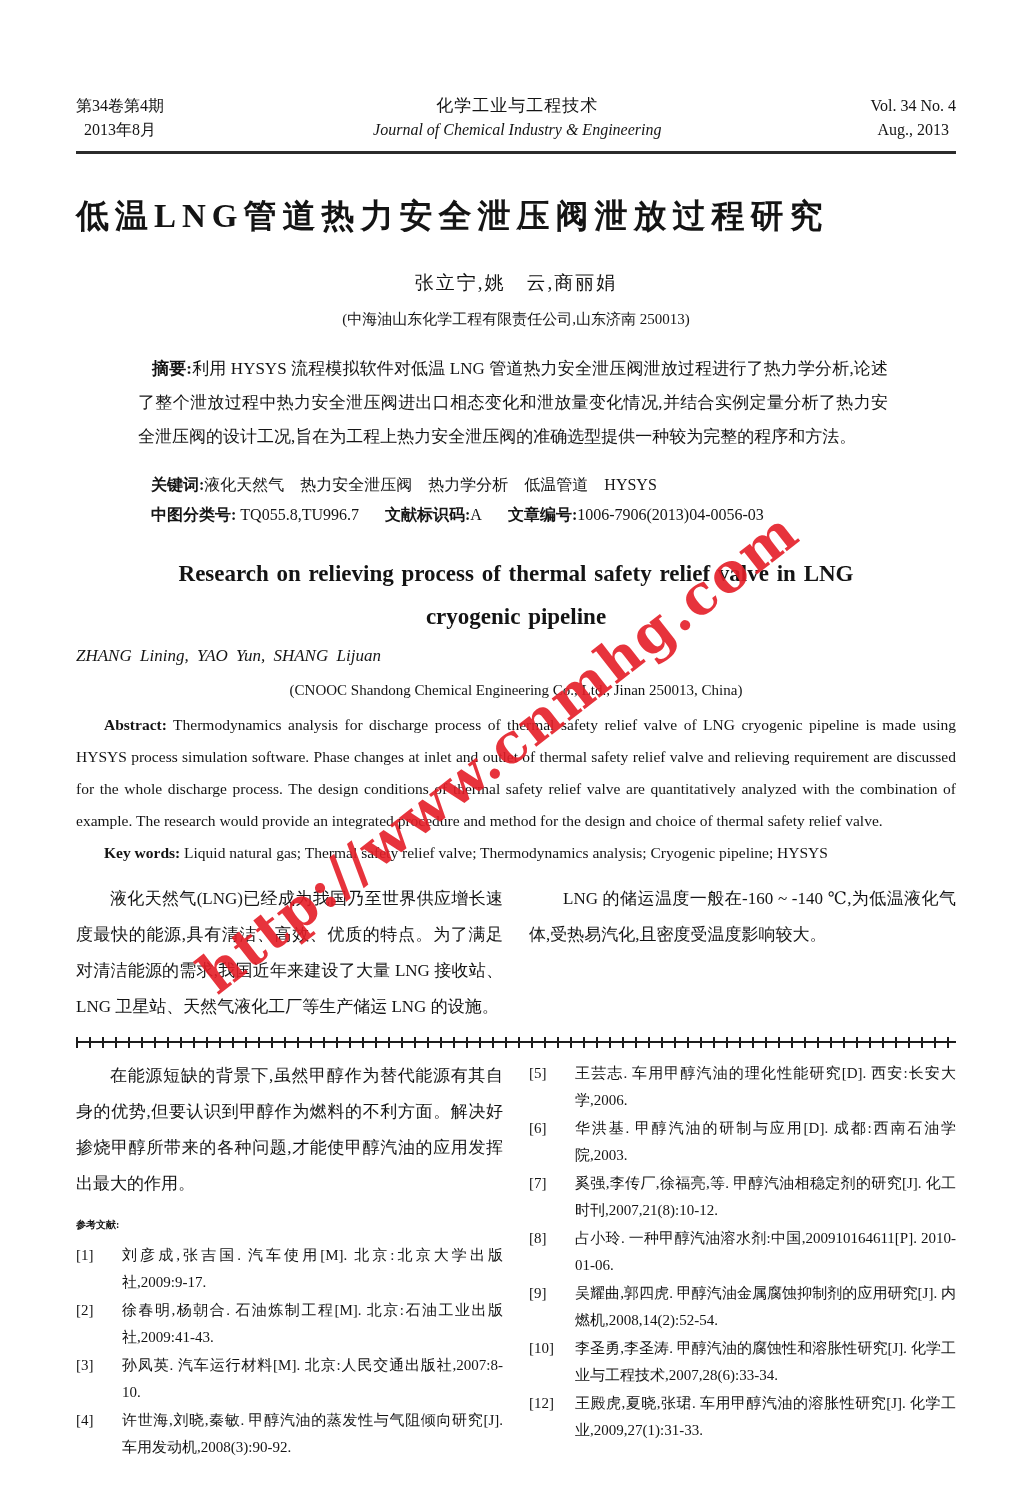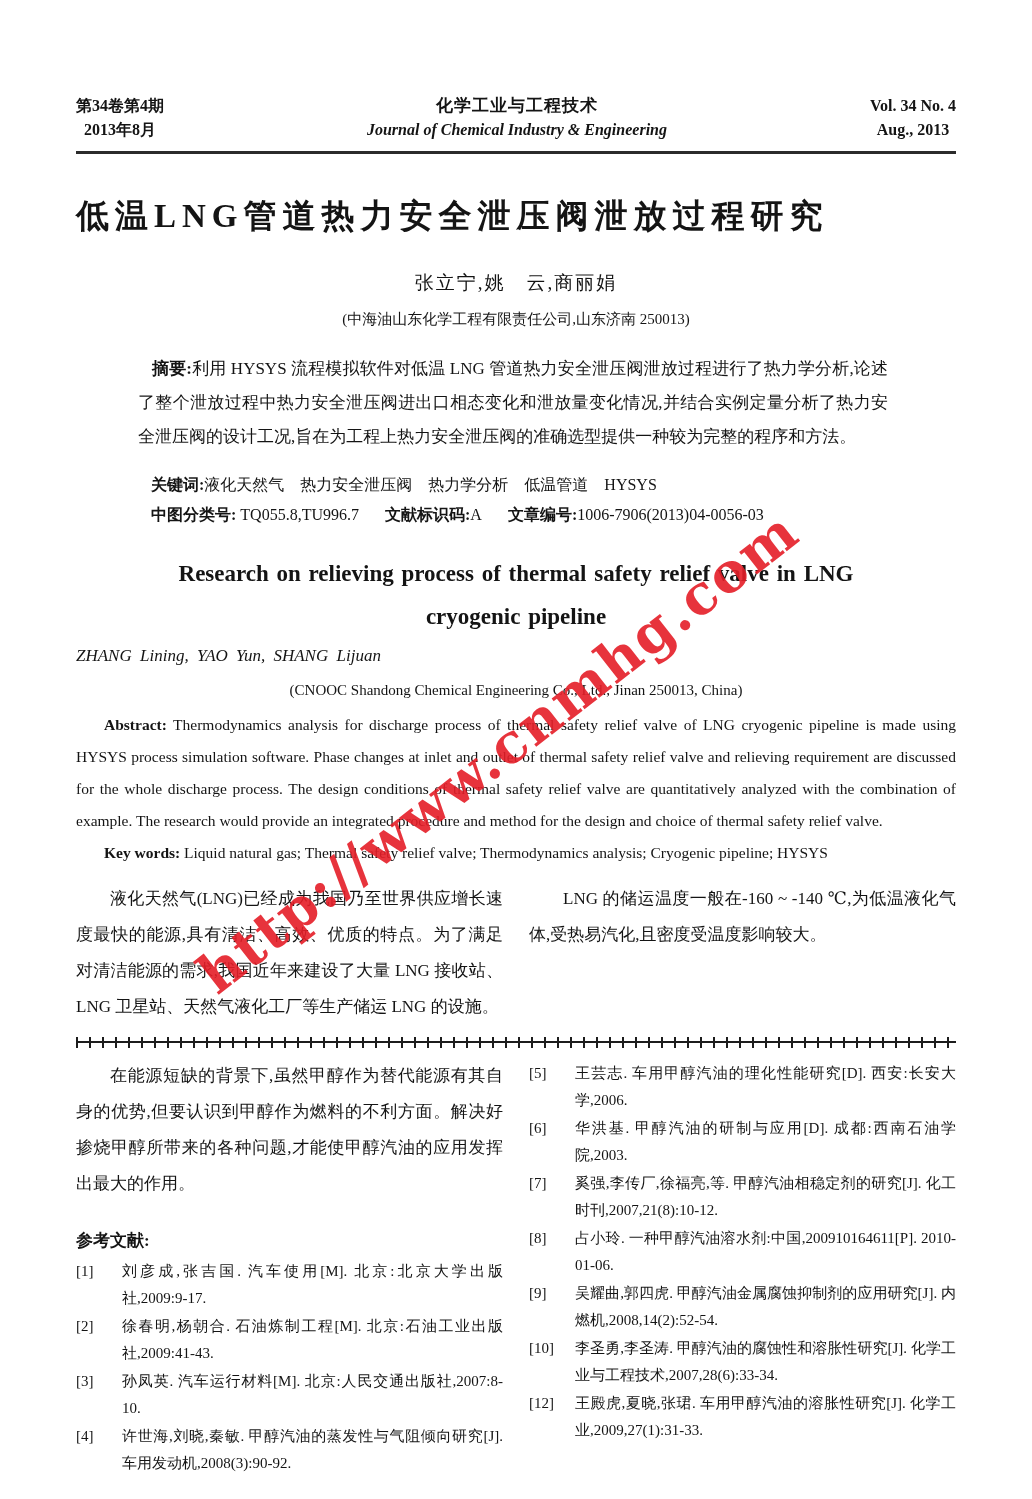--- a/index.html
+++ b/index.html
@@ -7,21 +7,21 @@
   body {
     width:1032px; height:1499px; position:relative; overflow:hidden;
     font-family:"Liberation Serif","DejaVu Serif",serif;
     color:#141414;
   }
   .content { width:880px; margin:0 auto; padding-top:94px; position:relative; }
 
   
   .jheader {
     display:flex; justify-content:space-between; align-items:flex-end;
-    border-bottom:3px solid #2b2b2b; padding-bottom:9px;font-weight:bold;
+    border-bottom:3px solid #2b2b2b; padding-bottom:9px;
   }
   .jheader .blk { text-align:center; font-size:16px; line-height:24px; }
   .jheader .cn-name { font-size:17px; letter-spacing:1px; }
   .jheader .en-name { font-style:italic; font-size:16px; }
 
   
   .title-cn {
     margin-top:42px; text-align:left; font-size:33px; font-weight:bold;
     letter-spacing:6px; line-height:40px;
   }
@@ -57,21 +57,21 @@
 
   
   .plus-divider {
     height:11px; margin:12px 0 10px;
     background:
       repeating-linear-gradient(90deg, #1c1c1c 0 2px, transparent 2px 13px),
       linear-gradient(transparent 0 4px, #1c1c1c 4px 6px, transparent 6px 100%);
   }
 
   
-  .ref-label { margin-top:24px; font-size:17px; font-weight:bold; line-height:30px; }
+  .ref-label { margin-top:8px; font-size:10px; font-weight:bold; line-height:30px; }
   .ref { display:flex; font-size:15px; line-height:26.5px; margin-top:2px; }
   .ref .ref-num  { flex:0 0 46px; }
   .ref .ref-text { flex:1; text-align:justify; }
 
   
   .watermark {
     position:absolute; left:498px; top:752px; white-space:nowrap;
     transform:translate(-50%,-50%) rotate(-38deg);
     font-family:"DejaVu Serif",serif; font-weight:bold;
     font-size:55px; letter-spacing:2px; opacity:.9; pointer-events:none;

